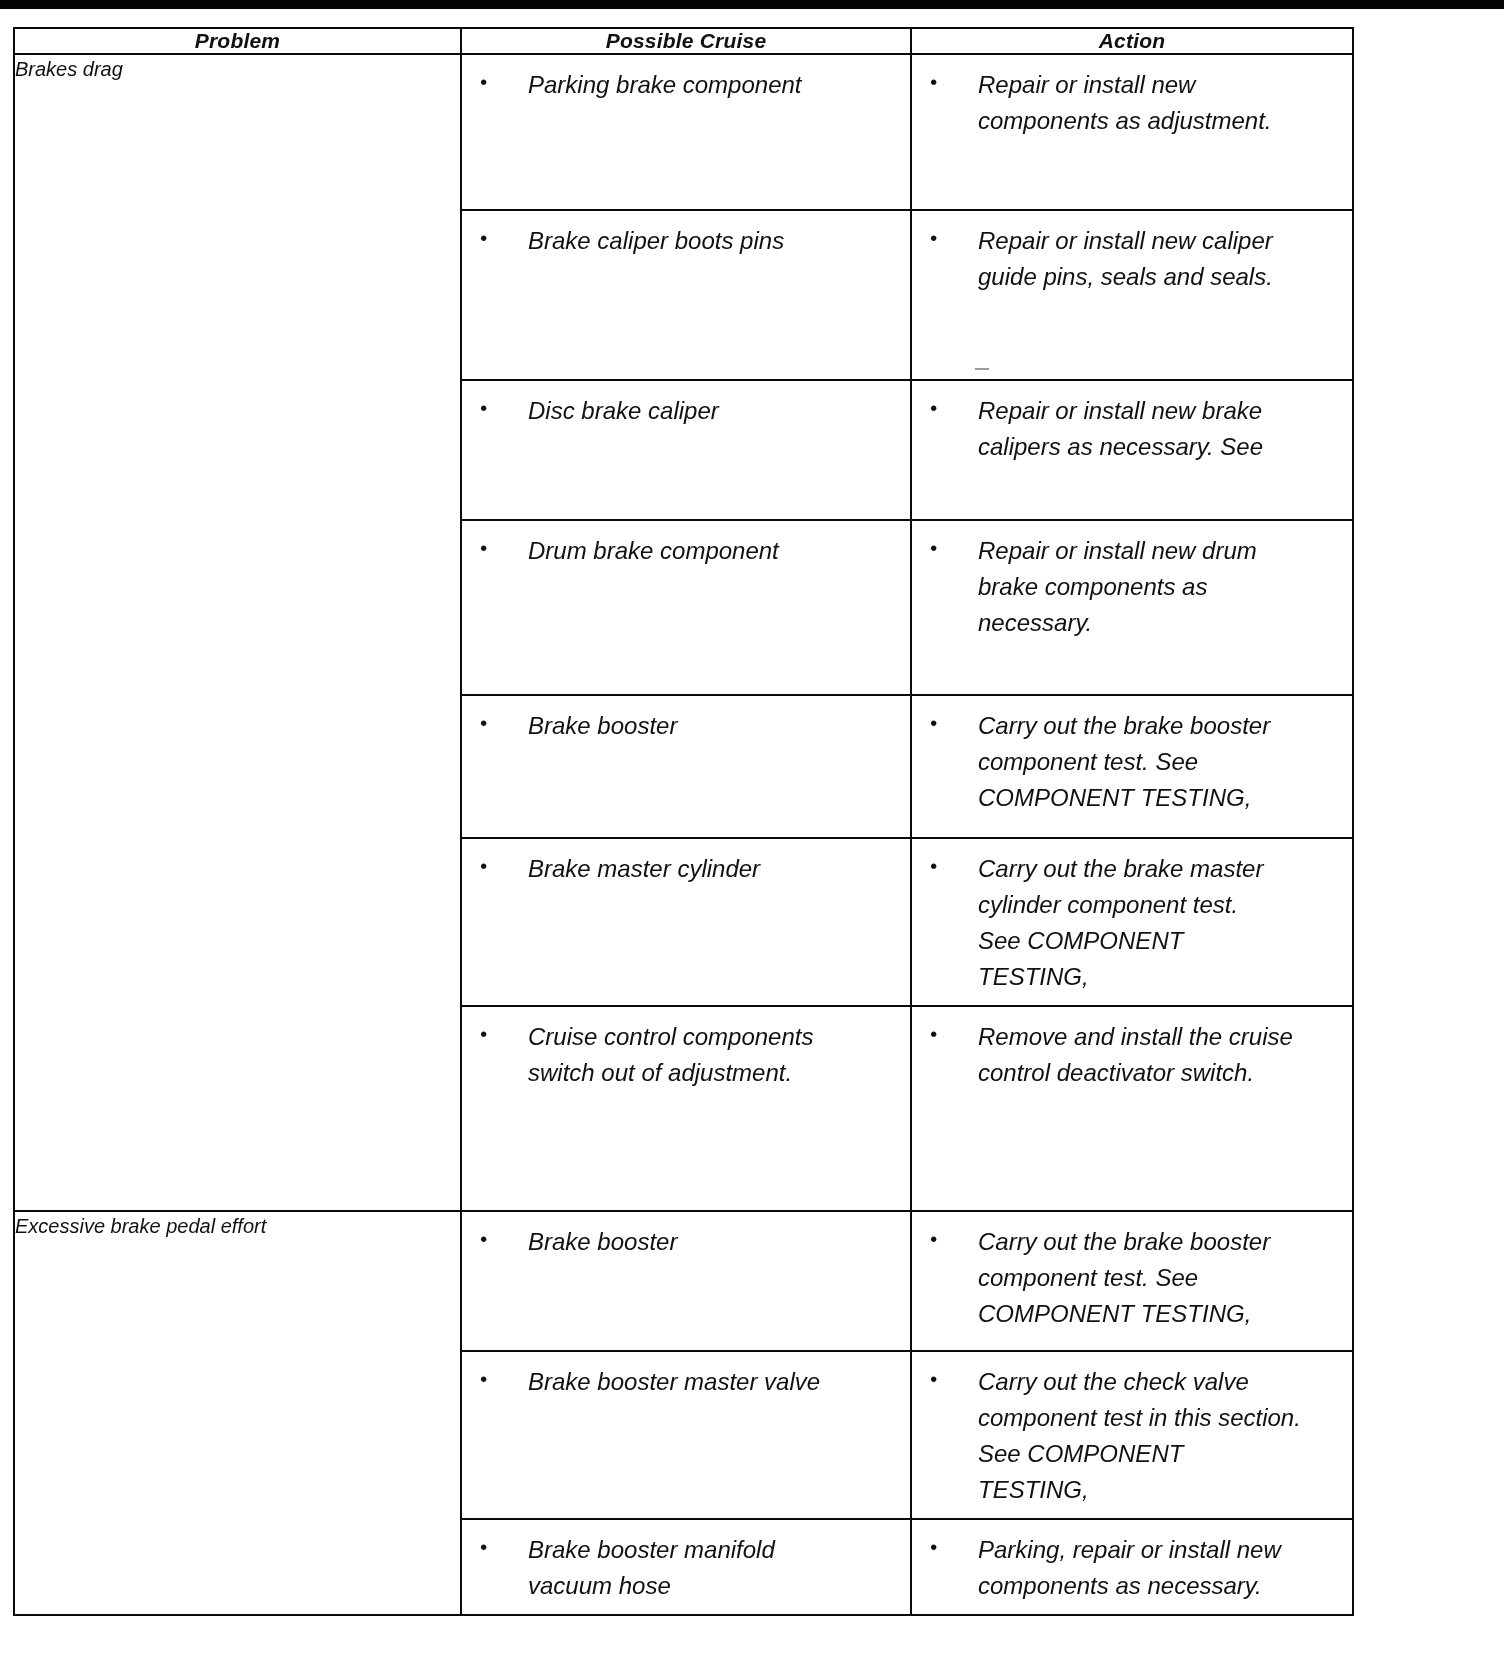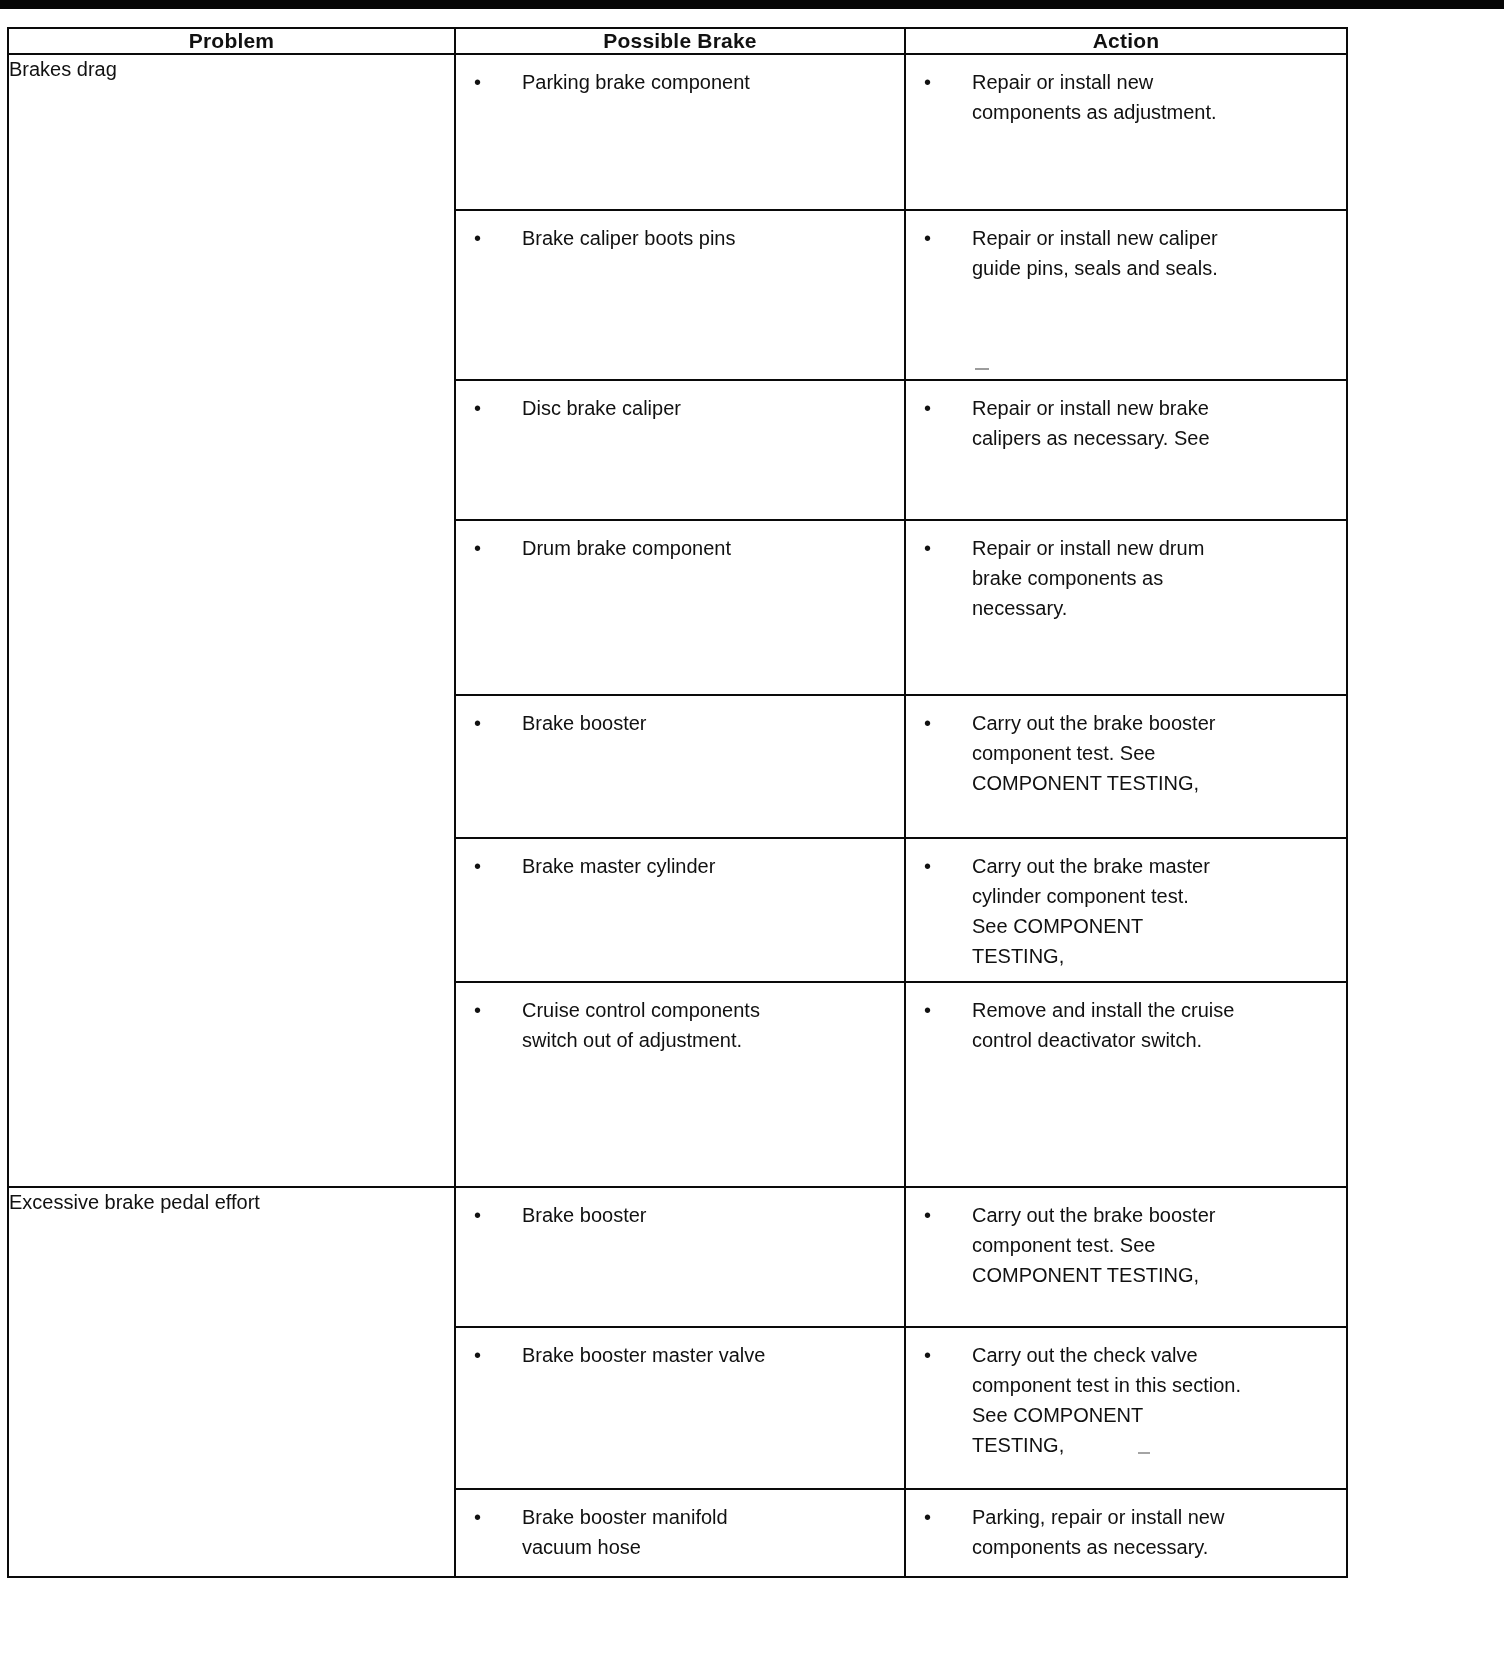--- a/index.html
+++ b/index.html
@@ -20,25 +20,26 @@
   .top-edge {
     position: absolute;
     top: 0;
     left: 0;
     width: 1504px;
     height: 9px;
     background: #050505;
   }
   table.trouble-table {
     position: absolute;
-    left: 7px;
+    left: 13px;
     top: 27px;
     width: 1339px;
     border-collapse: collapse;
     table-layout: fixed;
+    font-style: italic;
   }
   table.trouble-table th,
   table.trouble-table td {
     border: 2px solid #0a0a0a;
     vertical-align: top;
     padding: 0;
   }
   th.col-header {
     font-size: 21px;
     font-weight: bold;
@@ -56,21 +57,21 @@
     align-items: flex-start;
     padding: 12px 14px 10px 18px;
   }
   .bullet {
     flex: 0 0 48px;
     font-size: 20px;
     line-height: 1.5;
   }
   .cell-text {
     flex: 1 1 auto;
-    font-size: 20px;
+    font-size: 24px;
     line-height: 1.5;
     white-space: pre-line;
     padding-right: 8px;
   }
   .scan-speck {
     position: absolute;
     background: #4a4a4a;
   }
   .speck-1 { left: 975px; top: 368px; width: 14px; height: 2px; opacity: .55; }
   .speck-2 { left: 1138px; top: 1452px; width: 12px; height: 2px; opacity: .5; }
@@ -85,21 +86,21 @@
 
   <table class="trouble-table">
     <colgroup>
       <col style="width:447px">
       <col style="width:450px">
       <col style="width:442px">
     </colgroup>
     <thead>
       <tr>
         <th class="col-header">Problem</th>
-        <th class="col-header">Possible Brake</th>
+        <th class="col-header">Possible Cruise</th>
         <th class="col-header">Action</th>
       </tr>
     </thead>
     <tbody id="table-body">
 
     <tr style="height: 156px;">
           <td class="problem-cell" rowspan="7"><span>Brakes drag</span></td>
           <td>
             <div class="bullet-cell-inner">
               <span class="bullet">•</span>

